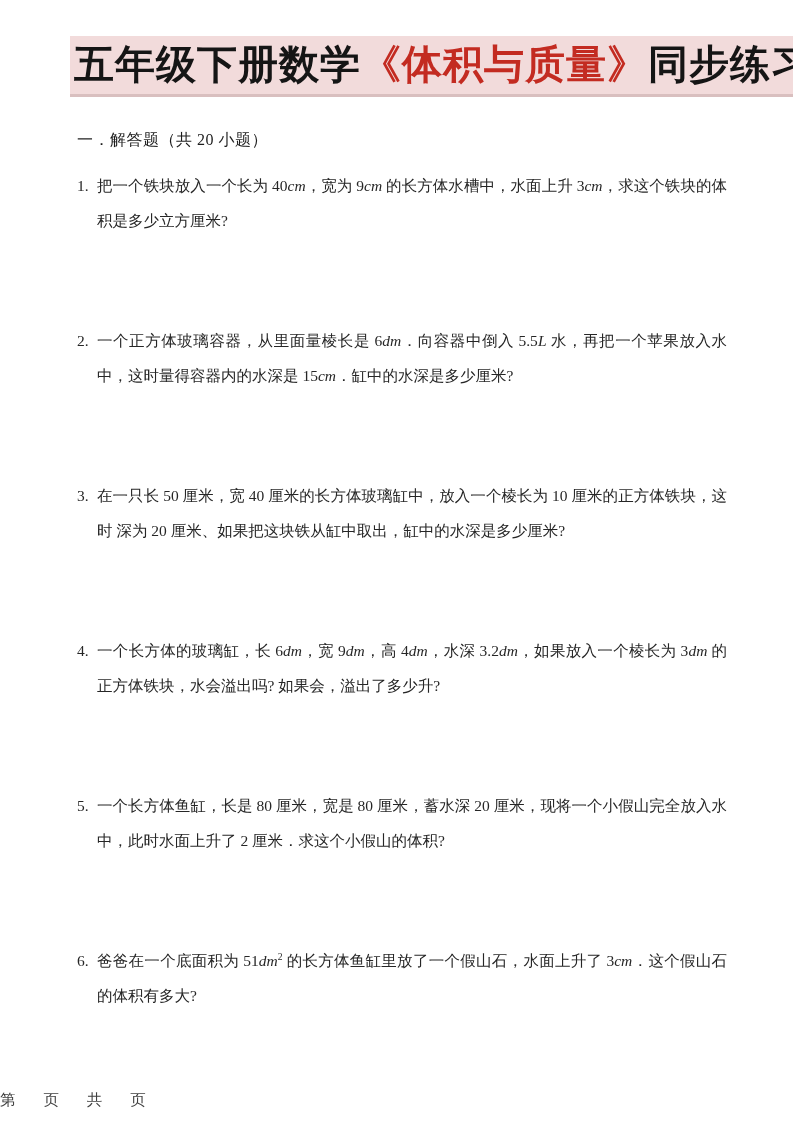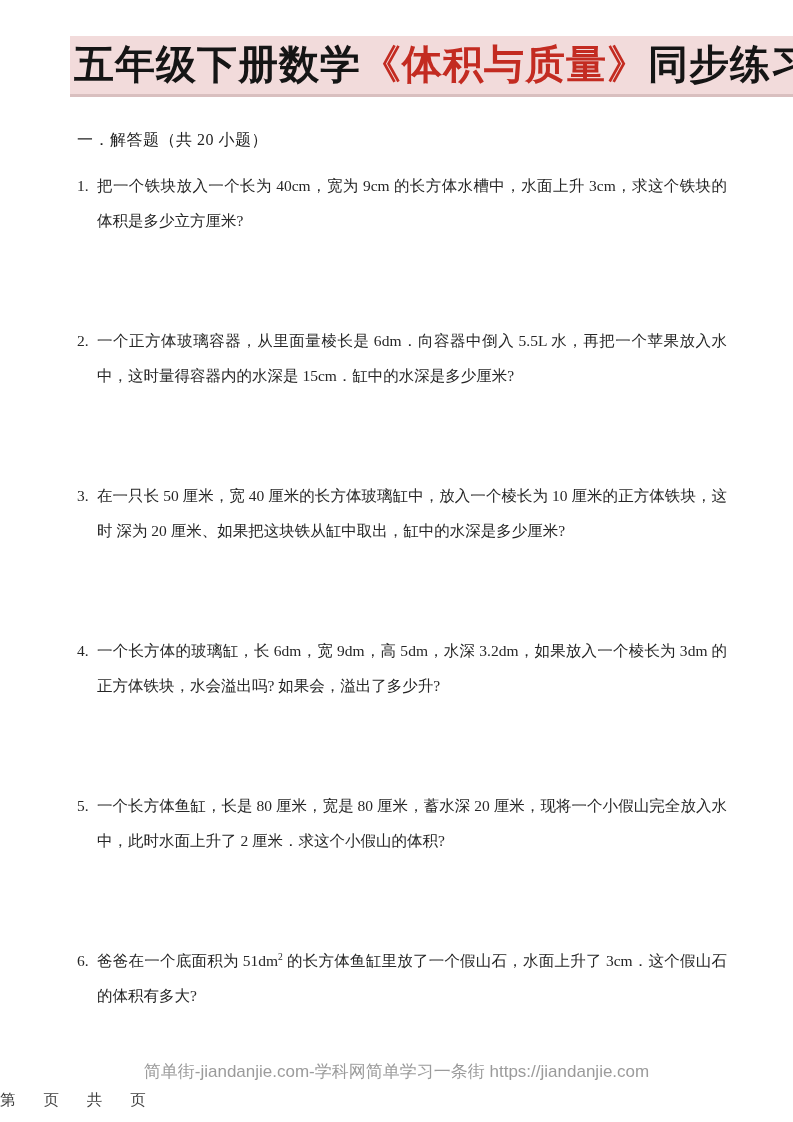--- a/index.html
+++ b/index.html
@@ -63,21 +63,21 @@
   .q4 { top: 788px; }
   .q5 { top: 943px; }
   .q-num {
     flex: 0 0 20px;
     width: 20px;
   }
   .q-text {
     flex: 1;
     text-align: justify;
   }
-  .it { }
+  .it { font-style: italic; }
   .sup {
     vertical-align: super;
     font-size: 0.62em;
     line-height: 0;
   }
   .footer-watermark {
     position: absolute;
     top: 1060px;
     left: 0;
     width: 100%;
@@ -119,29 +119,28 @@
     <span class="q-text"><span>一个正方体玻璃容器，从里面量棱长是 6</span><span class="it">dm</span><span>．向容器中倒入 5.5</span><span class="it">L</span><span> 水，再把一个苹果放入水中，这时量得容器内的水深是 15</span><span class="it">cm</span><span>．缸中的水深是多少厘米?</span></span>
   </div>
 
   <div class="question q2">
     <span class="q-num">3.</span>
     <span class="q-text"><span>在一只长 50 厘米，宽 40 厘米的长方体玻璃缸中，放入一个棱长为 10 厘米的正方体铁块，这时 深为 20 厘米、如果把这块铁从缸中取出，缸中的水深是多少厘米?</span></span>
   </div>
 
   <div class="question q3">
     <span class="q-num">4.</span>
-    <span class="q-text"><span>一个长方体的玻璃缸，长 6</span><span class="it">dm</span><span>，宽 9</span><span class="it">dm</span><span>，高 5</span><span class="it">dm</span><span>，水深 3.2</span><span class="it">dm</span><span>，如果放入一个棱长为 3</span><span class="it">dm</span><span> 的正方体铁块，水会溢出吗? 如果会，溢出了多少升?</span></span>
+    <span class="q-text"><span>一个长方体的玻璃缸，长 6</span><span class="it">dm</span><span>，宽 9</span><span class="it">dm</span><span>，高 4</span><span class="it">dm</span><span>，水深 3.2</span><span class="it">dm</span><span>，如果放入一个棱长为 3</span><span class="it">dm</span><span> 的正方体铁块，水会溢出吗? 如果会，溢出了多少升?</span></span>
   </div>
 
   <div class="question q4">
     <span class="q-num">5.</span>
     <span class="q-text"><span>一个长方体鱼缸，长是 80 厘米，宽是 80 厘米，蓄水深 20 厘米，现将一个小假山完全放入水中，此时水面上升了 2 厘米．求这个小假山的体积?</span></span>
   </div>
 
   <div class="question q5">
     <span class="q-num">6.</span>
     <span class="q-text"><span>爸爸在一个底面积为 51</span><span class="it">dm</span><span class="sup">2</span><span> 的长方体鱼缸里放了一个假山石，水面上升了 3</span><span class="it">cm</span><span>．这个假山石的体积有多大?</span></span>
   </div>
 
-  <div class="footer-watermark">简单街-jiandanjie.com-学科网简单学习一条街 https://jiandanjie.com</div>
   <div class="footer-pager">第 页 共  页</div>
 
 </div>
 
 </body></html>

